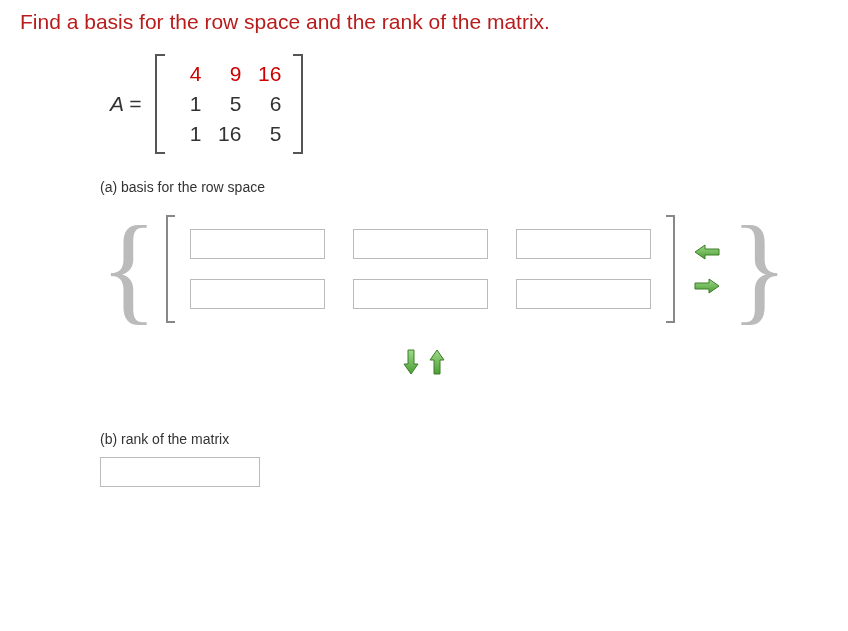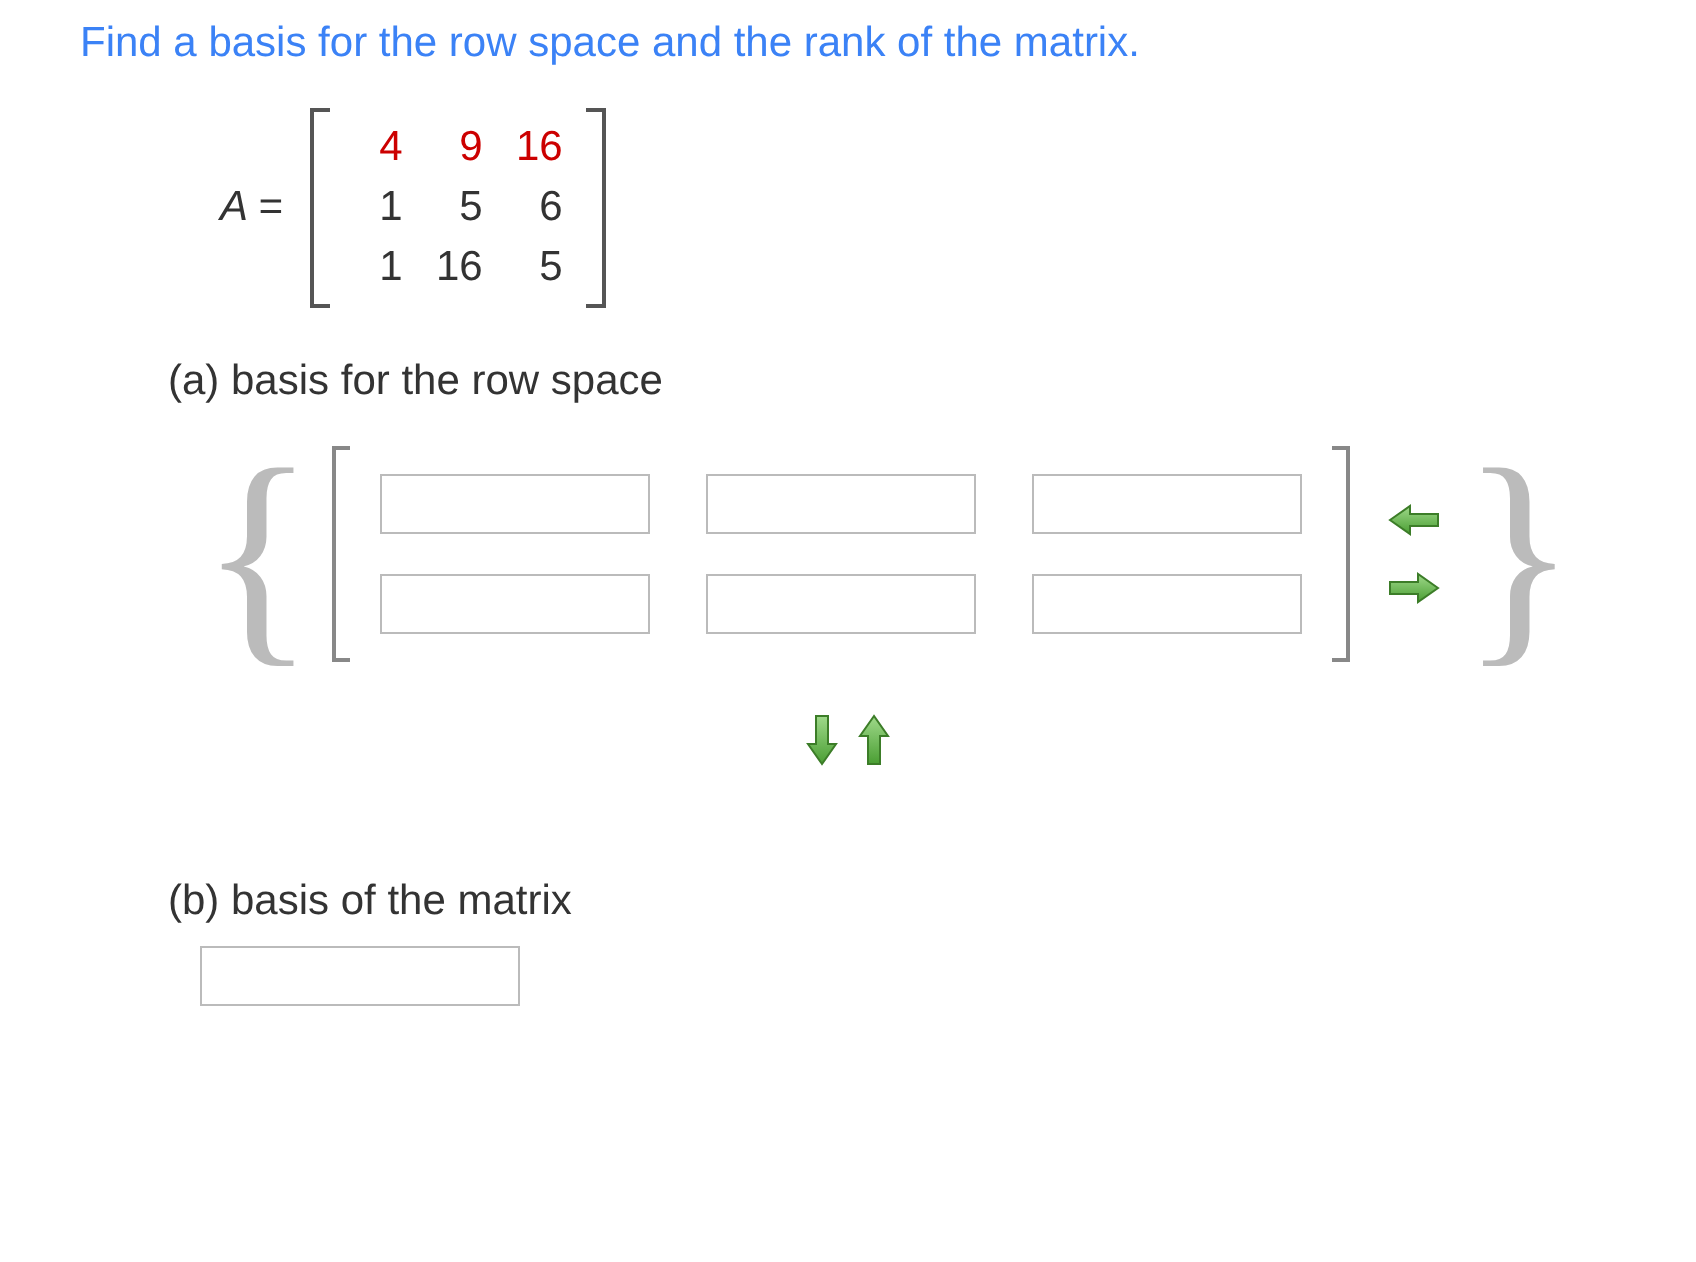--- a/index.html
+++ b/index.html
@@ -9,23 +9,22 @@
     }
     body {
       font-family: Verdana, Arial, sans-serif;
       background: #fff;
       padding: 10px 20px;
       width: 848px;
       color: #333;
     }
     .question {
       font-size: 21px;
-      color: #3b82f6;
+      color: #b91c1c;
       margin-bottom: 20px;
-      margin-left: 20px;
     }
     .matrix-area {
       display: flex;
       align-items: center;
       margin-left: 90px;
       margin-bottom: 25px;
     }
     .matrix-label {
       font-style: italic;
       font-size: 21px;
@@ -87,22 +86,22 @@
       font-size: 21px;
     }
     .matrix-content span {
       text-align: right;
       min-width: 24px;
     }
     .highlight {
       color: #cc0000;
     }
     .part-label {
-      font-size: 21px;
-      margin-left: 64px;
+      font-size: 14px;
+      margin-left: 80px;
       margin-bottom: 20px;
     }
     .basis-area {
       display: flex;
       align-items: center;
       margin-left: 80px;
       margin-bottom: 25px;
     }
     .curly-left, .curly-right {
       font-size: 120px;
@@ -236,16 +235,16 @@
 
 <div class="nav-arrows-v">
   <svg width="20" height="28">
     <polygon points="10,26 3,16 7,16 7,2 13,2 13,16 17,16" fill="url(#arrowGrad)" stroke="#3c7d28" stroke-width="1"></polygon>
   </svg>
   <svg width="20" height="28">
     <polygon points="10,2 3,12 7,12 7,26 13,26 13,12 17,12" fill="url(#arrowGrad)" stroke="#3c7d28" stroke-width="1"></polygon>
   </svg>
 </div>
 
-<div class="part-label" style="margin-bottom:8px;">(b) basis of the matrix</div>
+<div class="part-label" style="margin-bottom:8px;">(b) rank of the matrix</div>
 <div class="rank-input">
   <div class="input-box" style="width:160px;"></div>
 </div>
 
 </body></html>

